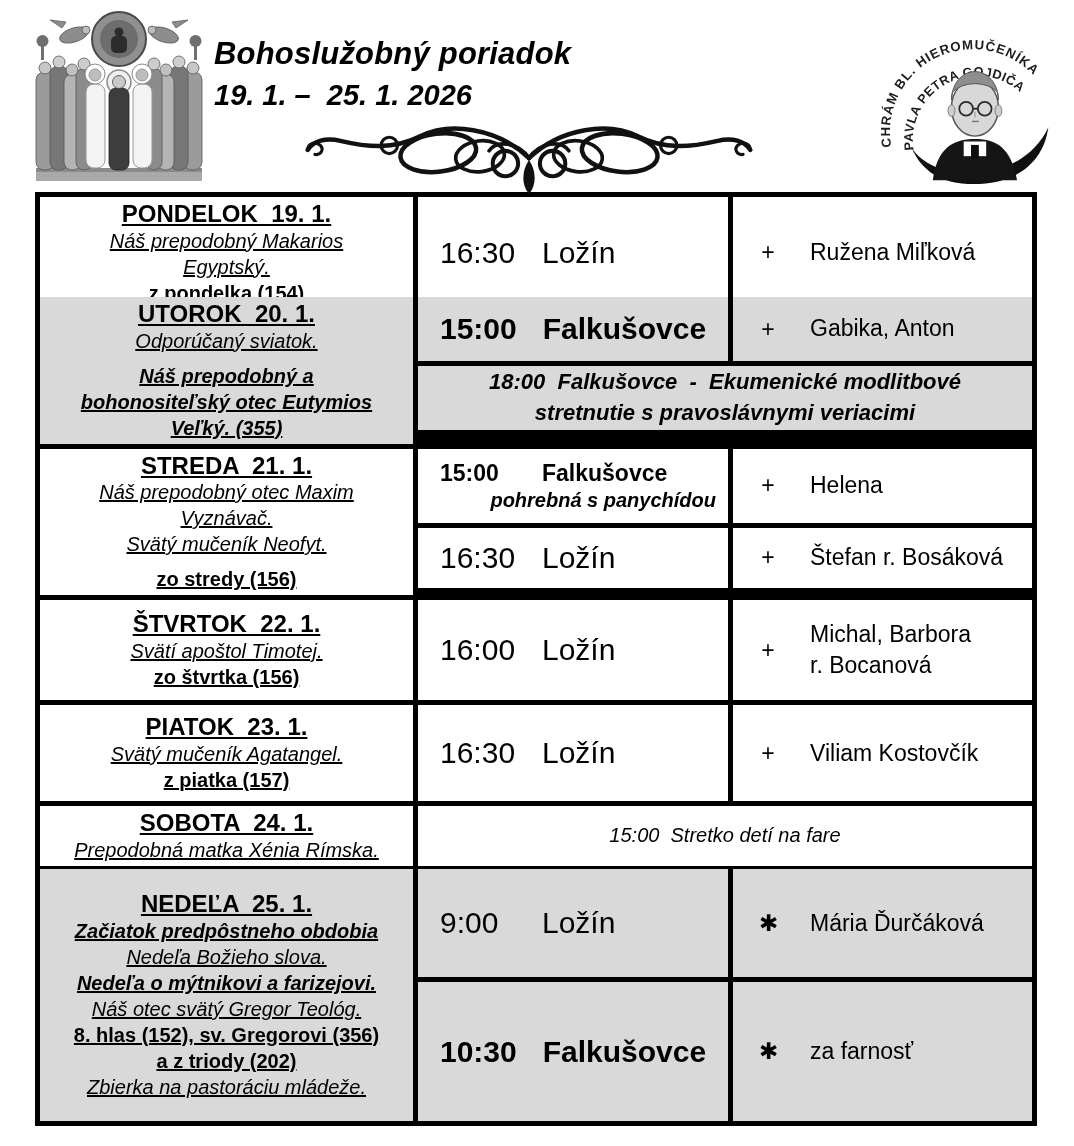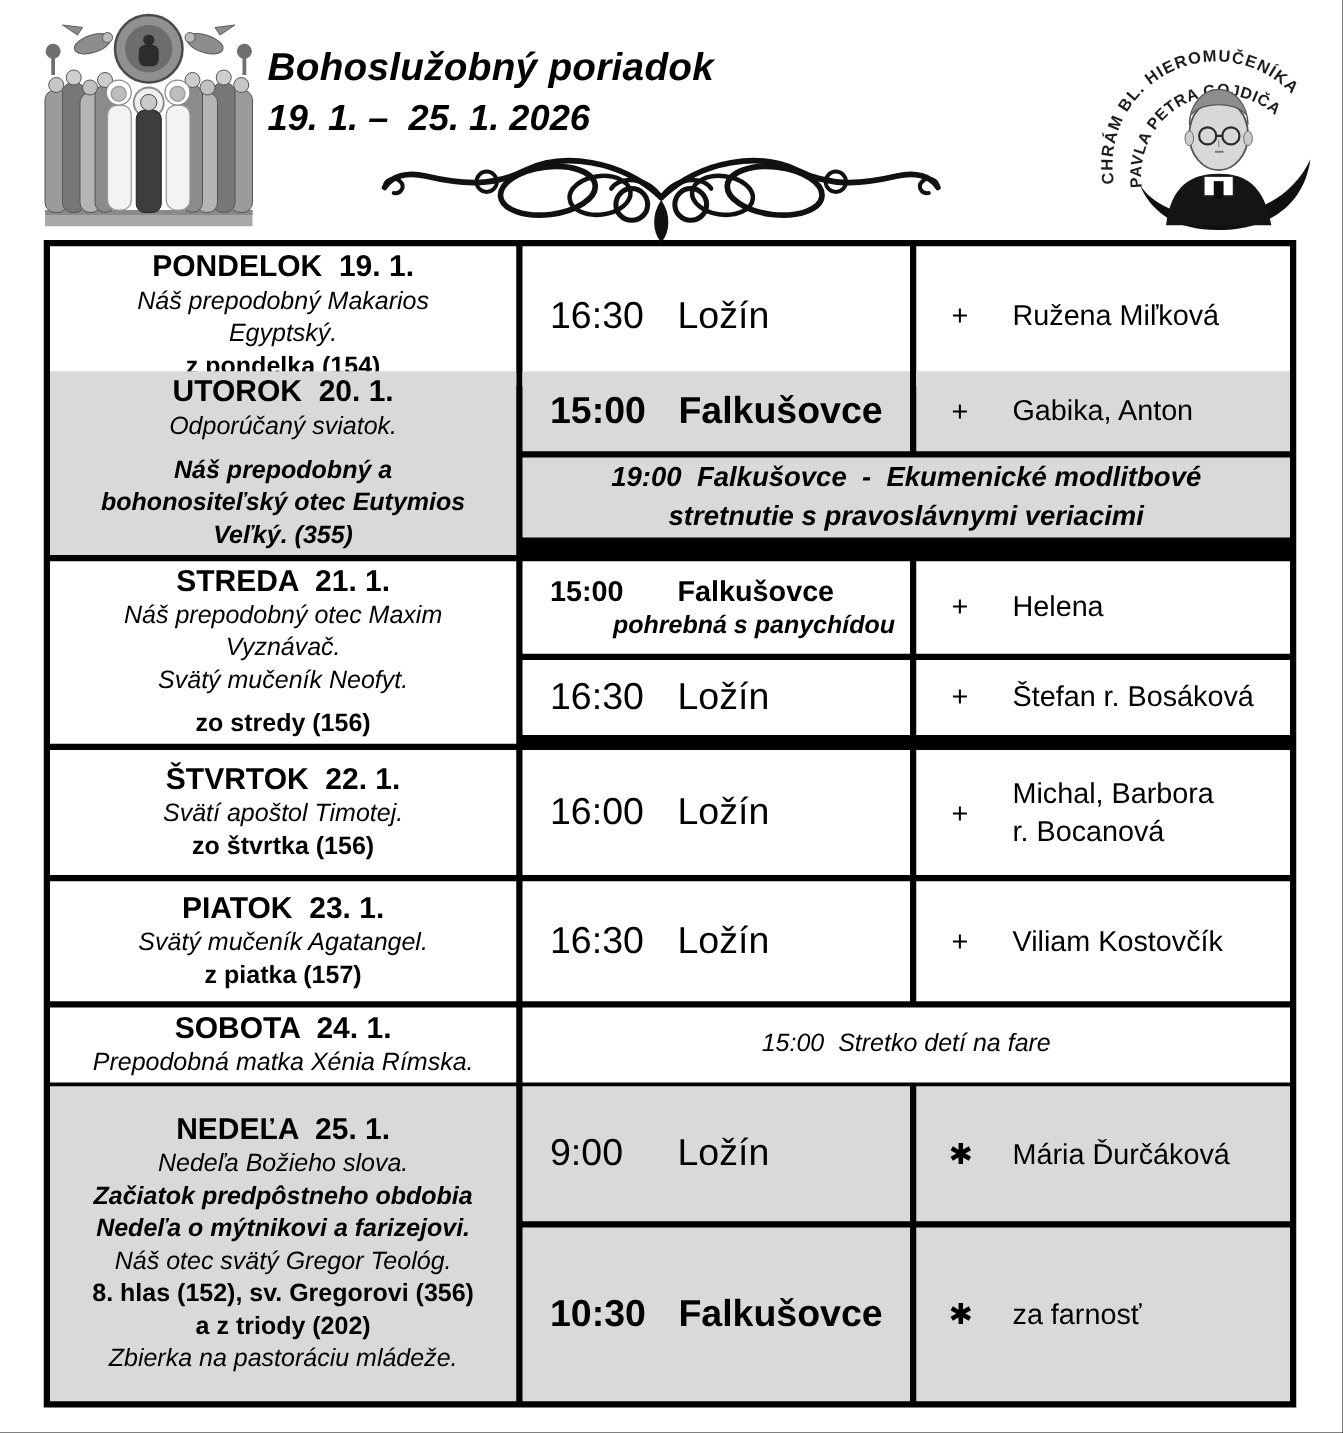--- a/index.html
+++ b/index.html
@@ -24,21 +24,21 @@
   }
   .row { display:grid; gap:5px; }
   .cols3 { grid-template-columns:373px 310px 1fr; }
   .cols2 { grid-template-columns:373px 1fr; }
   .subcol { display:flex; flex-direction:column; gap:5px; }
   .subrow { display:grid; grid-template-columns:310px 1fr; gap:5px; }
   .c { background:#fff; }
   .gray .c { background:#d9d9d9; }
 
   .day { display:flex; flex-direction:column; justify-content:center; align-items:center;
-         text-align:center; padding:3px 28px; }
+         text-align:center; padding:3px 28px;text-decoration:underline; }
   .dt { font-size:24px; font-weight:bold; white-space:pre; line-height:1.15; }
   .n  { font-size:20px; line-height:1.3; }
   .it { font-style:italic; }
   .b  { font-weight:bold; }
   .bi { font-weight:bold; font-style:italic; }
   .mt { margin-top:9px; }
 
   .svc { display:flex; align-items:center; padding-left:22px; font-size:30px; }
   .svc .time { min-width:76px; }
   .svc .place { margin-left:26px; }
@@ -205,21 +205,21 @@
         <div class="c svc bold">
           <span class="time">15:00</span>
           <span class="place">Falkušovce</span>
         </div>
         <div class="c int">
           <span class="sym">+</span>
           <span class="name">Gabika, Anton</span>
         </div>
       </div>
       <div class="c merge" style="height:64px">
-        <div class="ev">19:00  Falkušovce  -  Ekumenické modlitbové</div>
+        <div class="ev">18:00  Falkušovce  -  Ekumenické modlitbové</div>
         <div class="ev">stretnutie s pravoslávnymi veriacimi</div>
       </div>
     </div>
   </div>
 
   <div class="row cols2">
     <div class="c day">
       <div class="dt">STREDA  21. 1.</div>
       <div class="n it">Náš prepodobný otec Maxim Vyznávač.</div>
       <div class="n it">Svätý mučeník Neofyt.</div>
@@ -293,22 +293,22 @@
       <div class="n it">Prepodobná matka Xénia Rímska.</div>
     </div>
     <div class="c merge">
       <div class="ev-plain">15:00  Stretko detí na fare</div>
     </div>
   </div>
 
   <div class="row cols2 gray">
     <div class="c day">
       <div class="dt">NEDEĽA  25. 1.</div>
+      <div class="n bi">Začiatok predpôstneho obdobia</div>
       <div class="n it">Nedeľa Božieho slova.</div>
-      <div class="n bi">Začiatok predpôstneho obdobia</div>
       <div class="n bi">Nedeľa o mýtnikovi a farizejovi.</div>
       <div class="n it">Náš otec svätý Gregor Teológ.</div>
       <div class="n b">8. hlas (152), sv. Gregorovi (356)</div>
       <div class="n b">a z triody (202)</div>
       <div class="n it">Zbierka na pastoráciu mládeže.</div>
     </div>
     <div class="subcol">
       <div class="subrow" style="height:108px">
         <div class="c svc">
           <span class="time">9:00</span>

